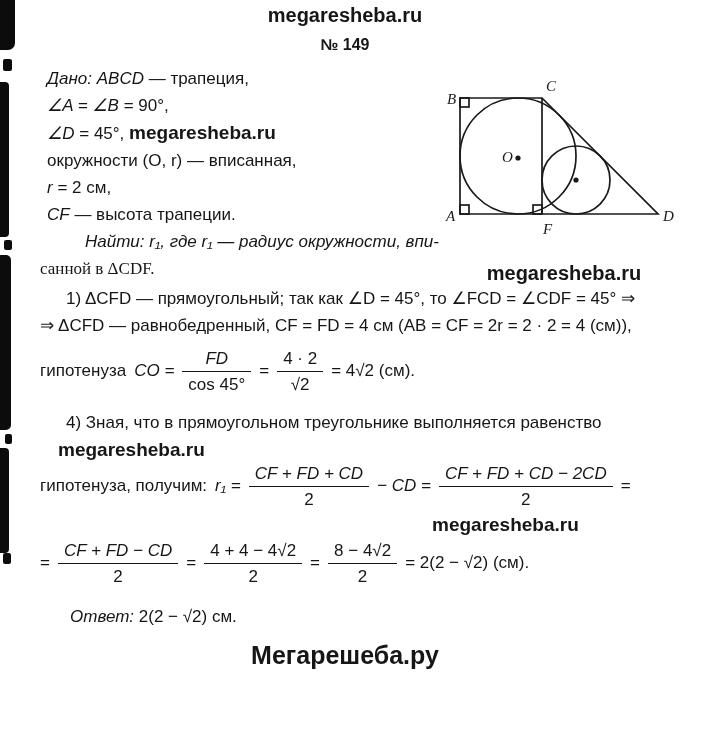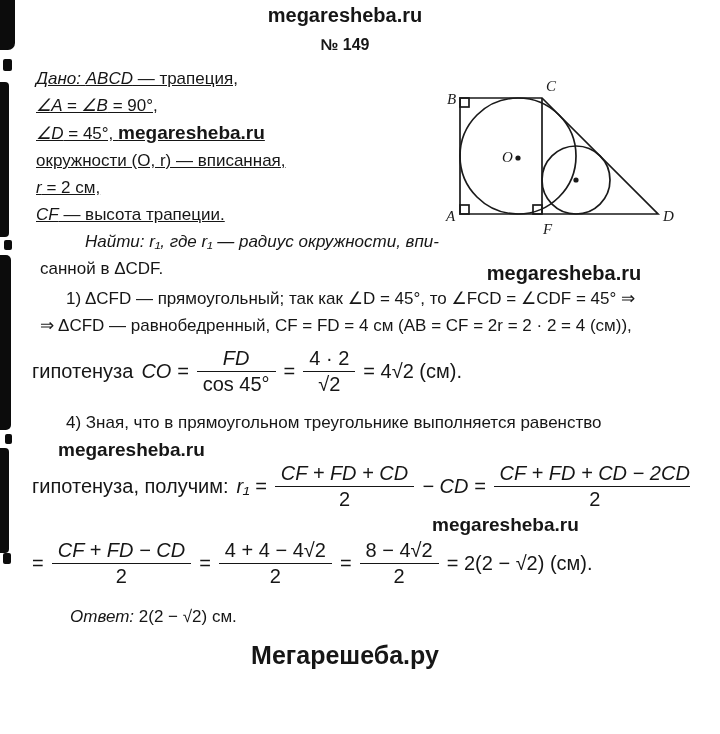--- a/index.html
+++ b/index.html
@@ -19,35 +19,35 @@
   .a8 { left:3px; top:553px; width:8px; height:11px; border-radius:2px; }
 
   .hdr-wm  { margin-top:3px; text-align:center; font-weight:bold; font-size:20px; line-height:24px; }
   .hdr-num { margin-top:5px; text-align:center; font-weight:bold; font-size:16px; line-height:26px; }
 
   .tl { font-size:17px; line-height:27px; white-space:nowrap; }
   .it { font-style:italic; }
   .wmark { font-weight:bold; font-size:19px; }
 
   .given { margin-top:7px; }
-  .g-ind { margin-left:36px;text-decoration:underline; }
+  .g-ind { margin-left:47px; }
   .find1 { margin-left:85px; }
-  .find2 { margin-left:40px; }
+  .find2 { margin-left:40px;font-family:Liberation Serif, serif; }
 
   .figwrap { position:absolute; left:444px; top:74px; width:240px; }
   .fig-wm { margin-top:16px; text-align:center; font-weight:bold; font-size:20px; white-space:nowrap; }
 
   .sol-title { margin:11px 0 0 70px; }
   .p1a { margin:3px 0 0 66px; }
   .p1b { margin-left:40px; }
   .p2a { margin:14px 0 0 66px; }
   .p2b { margin-left:40px; }
 
-  .formula { display:flex; align-items:center; margin-left:32px; min-height:48px;
-             font-size:20px; white-space:nowrap; }
+  .formula { display:flex; align-items:center; margin-left:40px; min-height:48px;
+             font-size:17px; white-space:nowrap; }
   .formula > span { margin-right:8px; }
   .frac { display:inline-block; text-align:center; vertical-align:middle; }
   .frac .num { display:block; padding:0 6px 2px; border-bottom:1.6px solid #161616; line-height:21px; }
   .frac .den { display:block; padding:2px 6px 0; line-height:21px; }
   .f1 { margin-top:8px; }
   .f2 { margin-top:0; }
   .f3 { margin-top:2px; }
 
   .wm-mid   { margin:2px 0 0 58px; font-weight:bold; font-size:19px; line-height:24px; }
   .wm-right { margin:2px 0 0 432px; font-weight:bold; font-size:19px; line-height:25px; }

